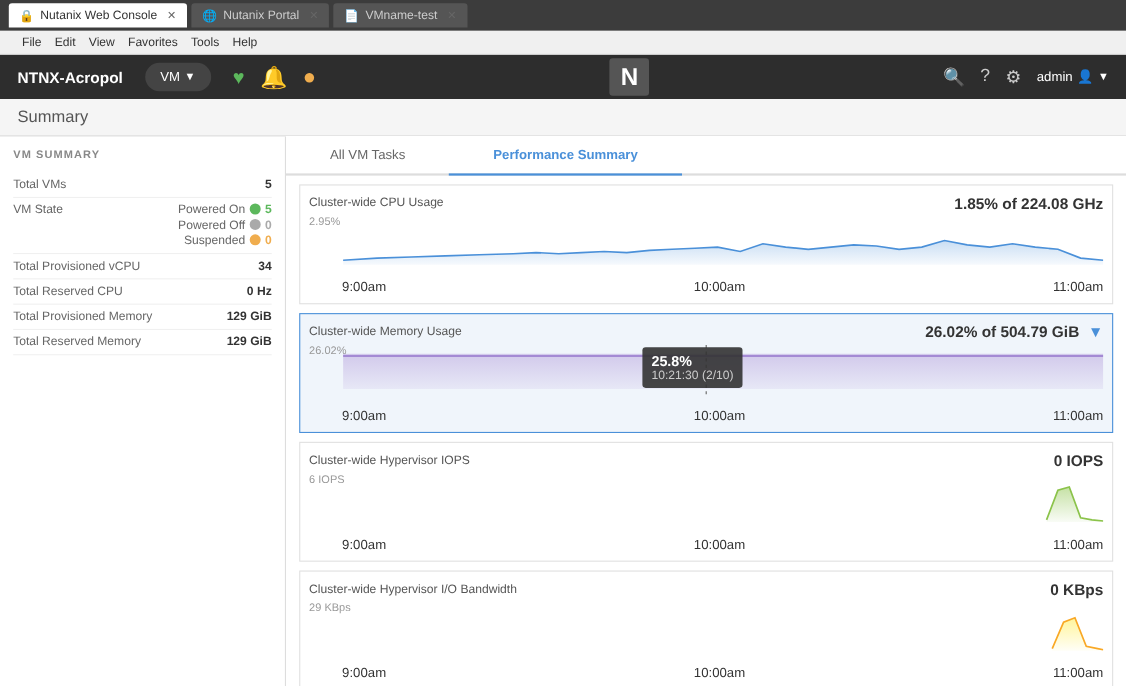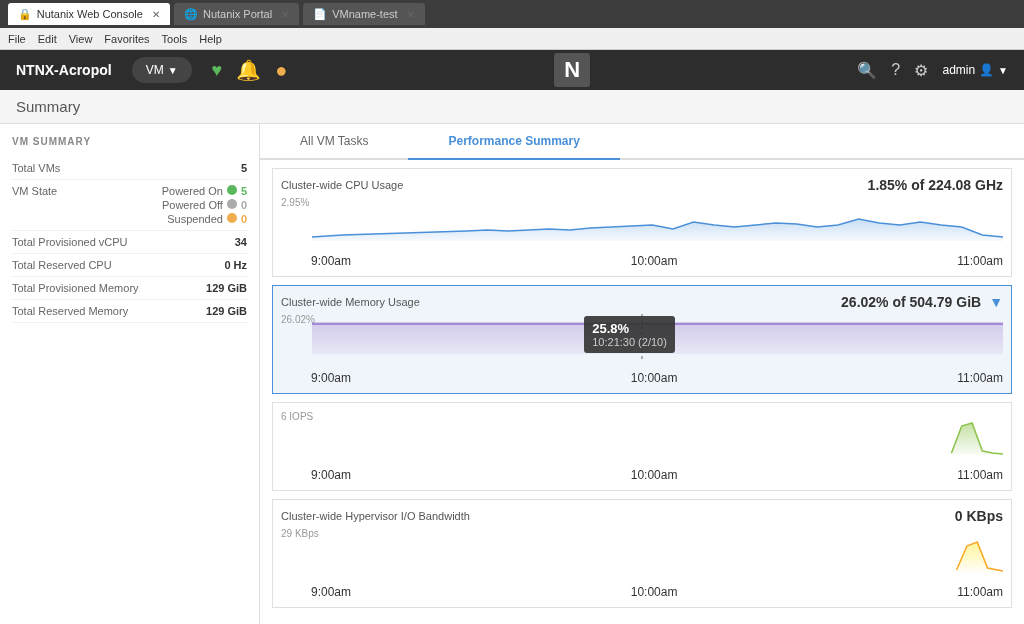--- a/index.html
+++ b/index.html
@@ -6,21 +6,21 @@
     body { font-family: Arial, sans-serif; font-size: 12px; background: #f0f0f0; color: #333; }
 
     
     .browser-chrome { background: #3c3c3c; height: 28px; display: flex; align-items: center; padding: 0 8px; gap: 4px; }
     .browser-tab { background: #f0f0f0; height: 22px; padding: 0 10px; display: flex; align-items: center; font-size: 11px; border-radius: 3px 3px 0 0; gap: 5px; min-width: 120px; }
     .browser-tab.active { background: #fff; }
     .browser-tab-inactive { background: #555; color: #ccc; height: 22px; padding: 0 10px; display: flex; align-items: center; font-size: 11px; border-radius: 3px 3px 0 0; gap: 5px; min-width: 120px; }
     .tab-close { color: #666; font-size: 10px; margin-left: 4px; }
 
     
-    .menu-bar { background: #f0f0f0; height: 22px; display: flex; align-items: center; padding: 0 8px; gap: 12px; border-bottom: 1px solid #ccc; }
+    .menu-bar { background: #f0f0f0; height: 22px; display: flex; align-items: center; padding: 0 20px; gap: 12px; border-bottom: 1px solid #ccc; }
     .menu-item { font-size: 11px; color: #333; cursor: pointer; }
 
     
     .top-nav { background: #2d2d2d; height: 40px; display: flex; align-items: center; padding: 0 16px; gap: 12px; }
     .nav-logo { color: #fff; font-size: 14px; font-weight: bold; margin-right: 8px; }
     .nav-vm-btn { background: #444; color: #fff; padding: 6px 14px; border-radius: 13px; font-size: 12px; display: flex; align-items: center; gap: 4px; cursor: pointer; }
     .nav-icons { display: flex; align-items: center; gap: 14px; margin-left: 8px; }
     .nav-icon { color: #ccc; font-size: 18px; cursor: pointer; }
     .nav-icon.green { color: #5cb85c; }
     .nav-icon.yellow { color: #f0ad4e; }
@@ -254,20 +254,24 @@
           </div>
         </div>
         <div class="chart-x-labels">
           <span>9:00am</span>
           <span>10:00am</span>
           <span>11:00am</span>
         </div>
       </div>
 
       <div class="chart-container">
+        <div class="chart-header">
+          <span class="chart-title">Cluster-wide Hypervisor IOPS</span>
+          <span class="chart-value">0 IOPS</span>
+        </div>
         <div class="chart-body">
           <span class="chart-y-label">6 IOPS</span>
           <svg class="chart-svg" viewBox="0 0 700 45" preserveAspectRatio="none">
             <defs>
               <linearGradient id="iopsGrad" x1="0" y1="0" x2="0" y2="1">
                 <stop offset="0%" stop-color="#8bc34a" stop-opacity="0.5"></stop>
                 <stop offset="100%" stop-color="#8bc34a" stop-opacity="0.05"></stop>
               </linearGradient>
             </defs>
             <polygon points="650,42 660,15 670,12 680,40 690,42 700,43 700,44 650,44" fill="url(#iopsGrad)"></polygon>

